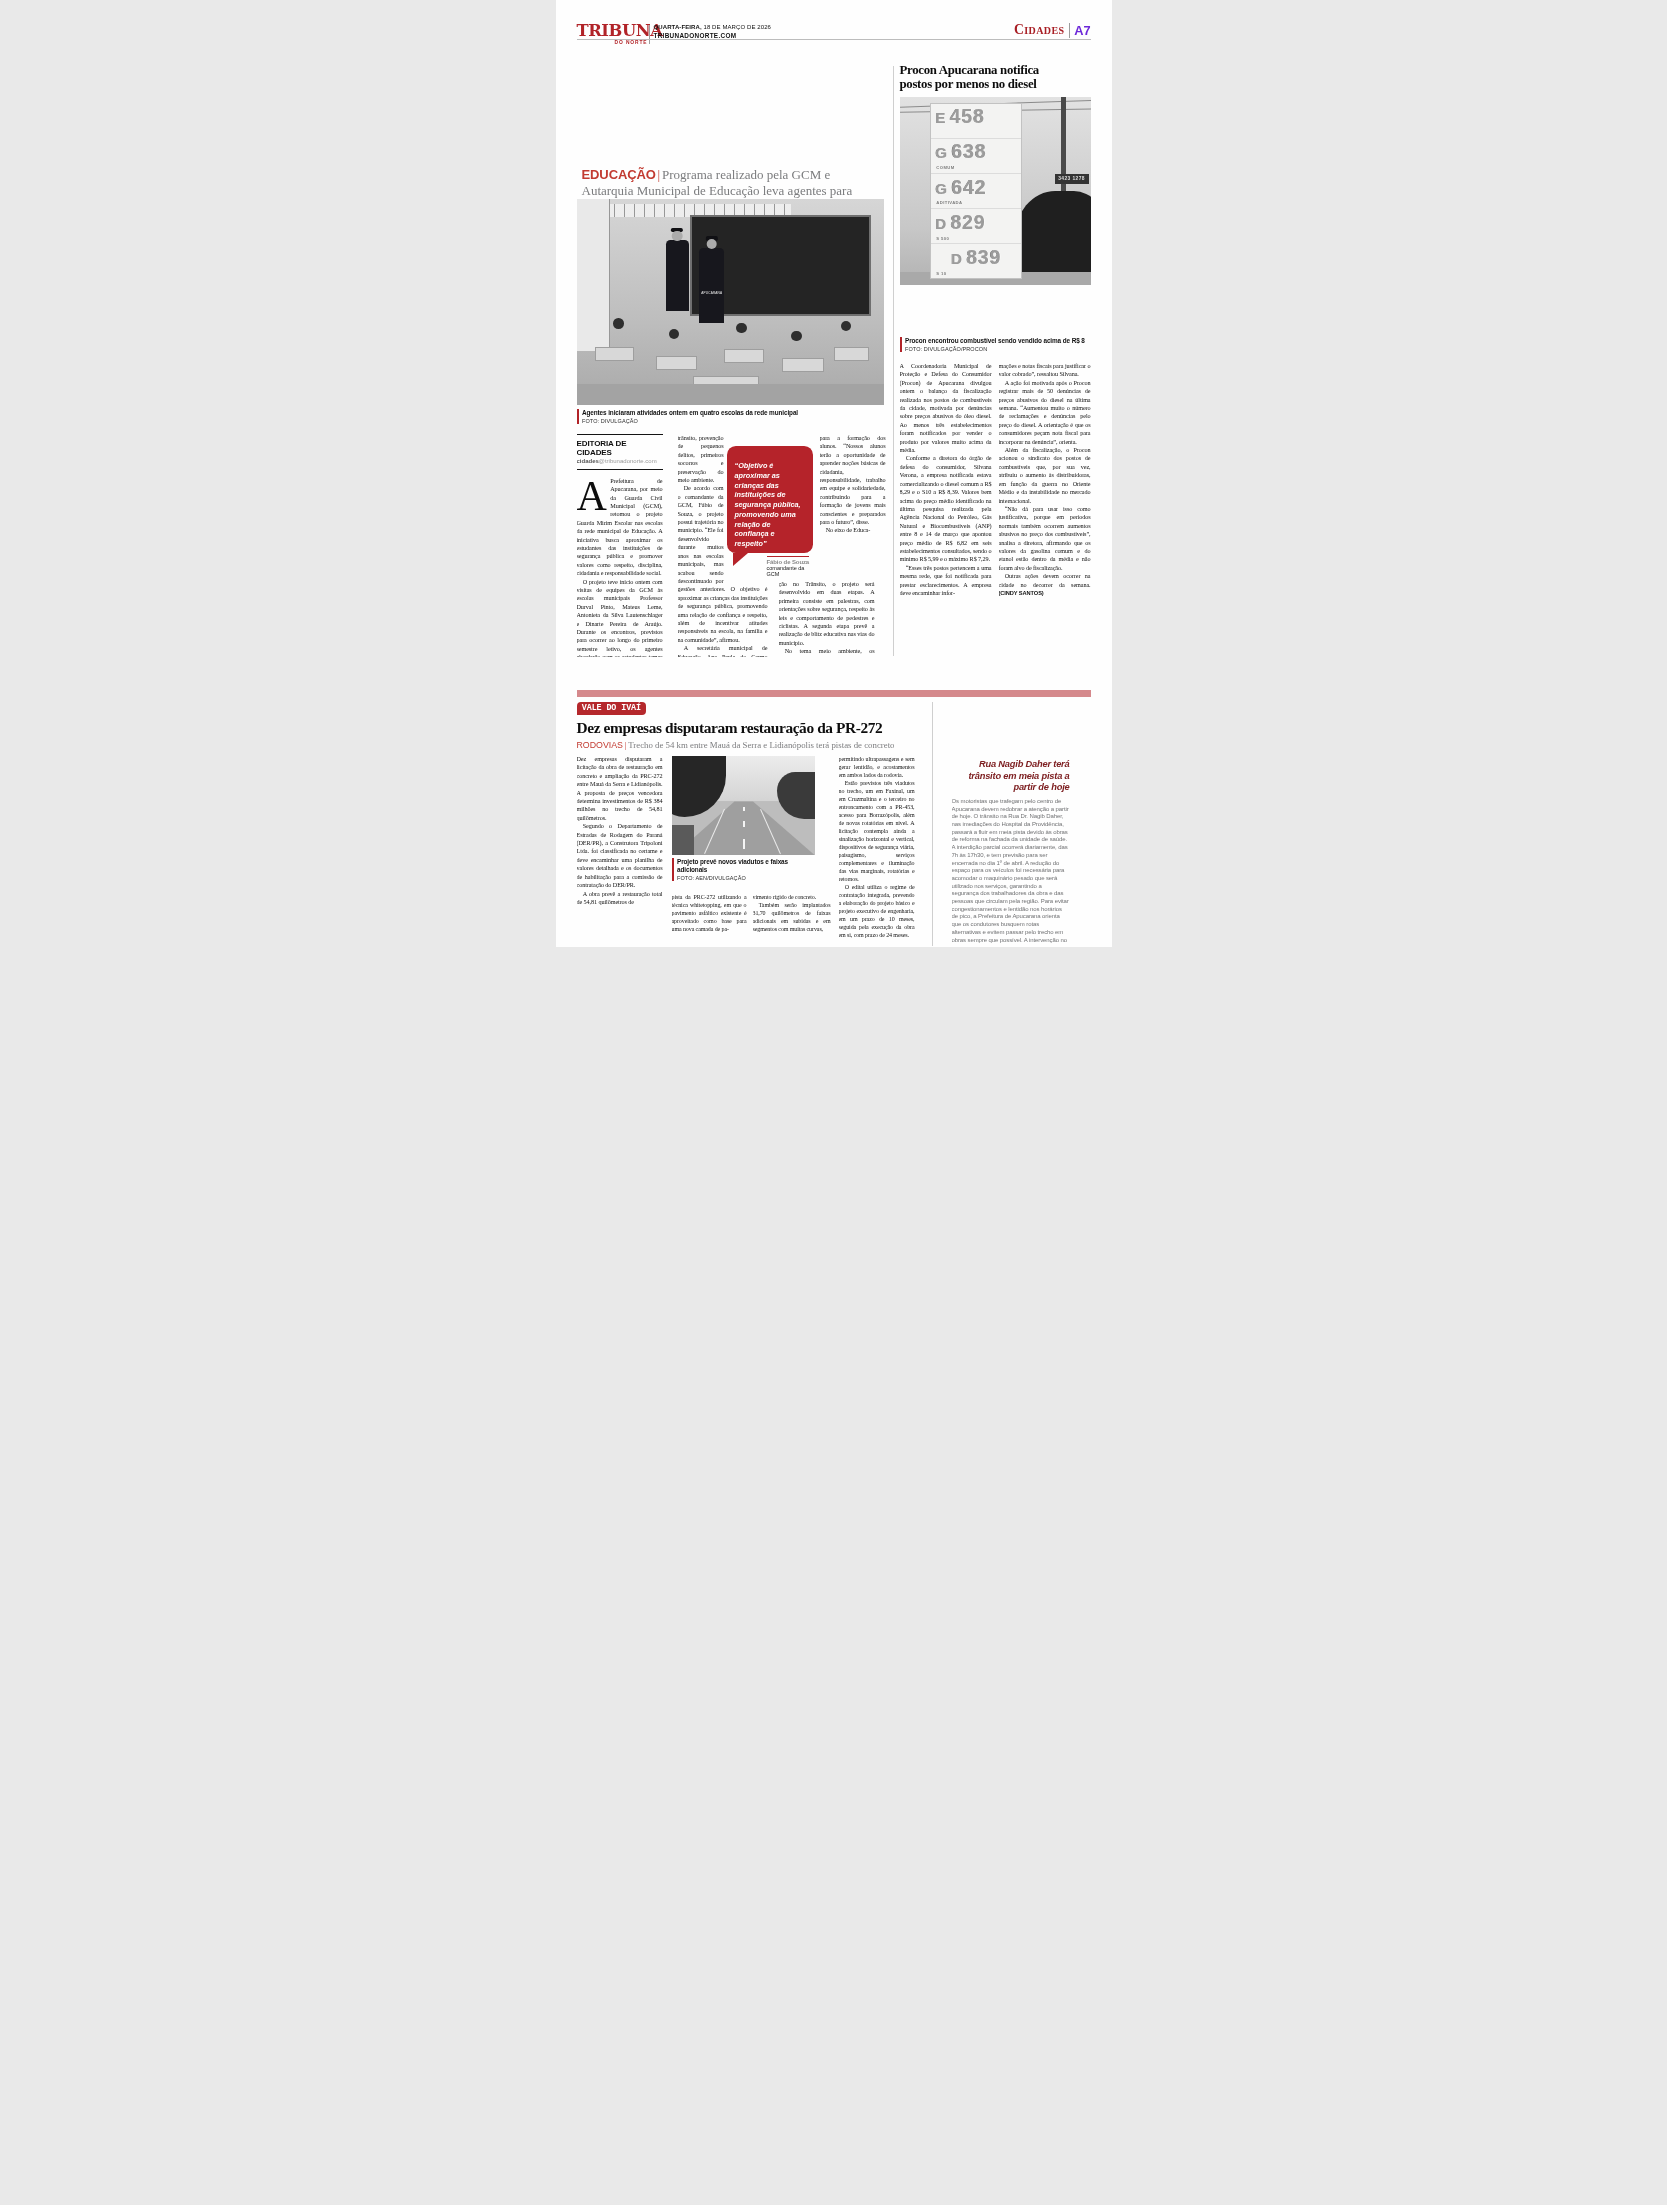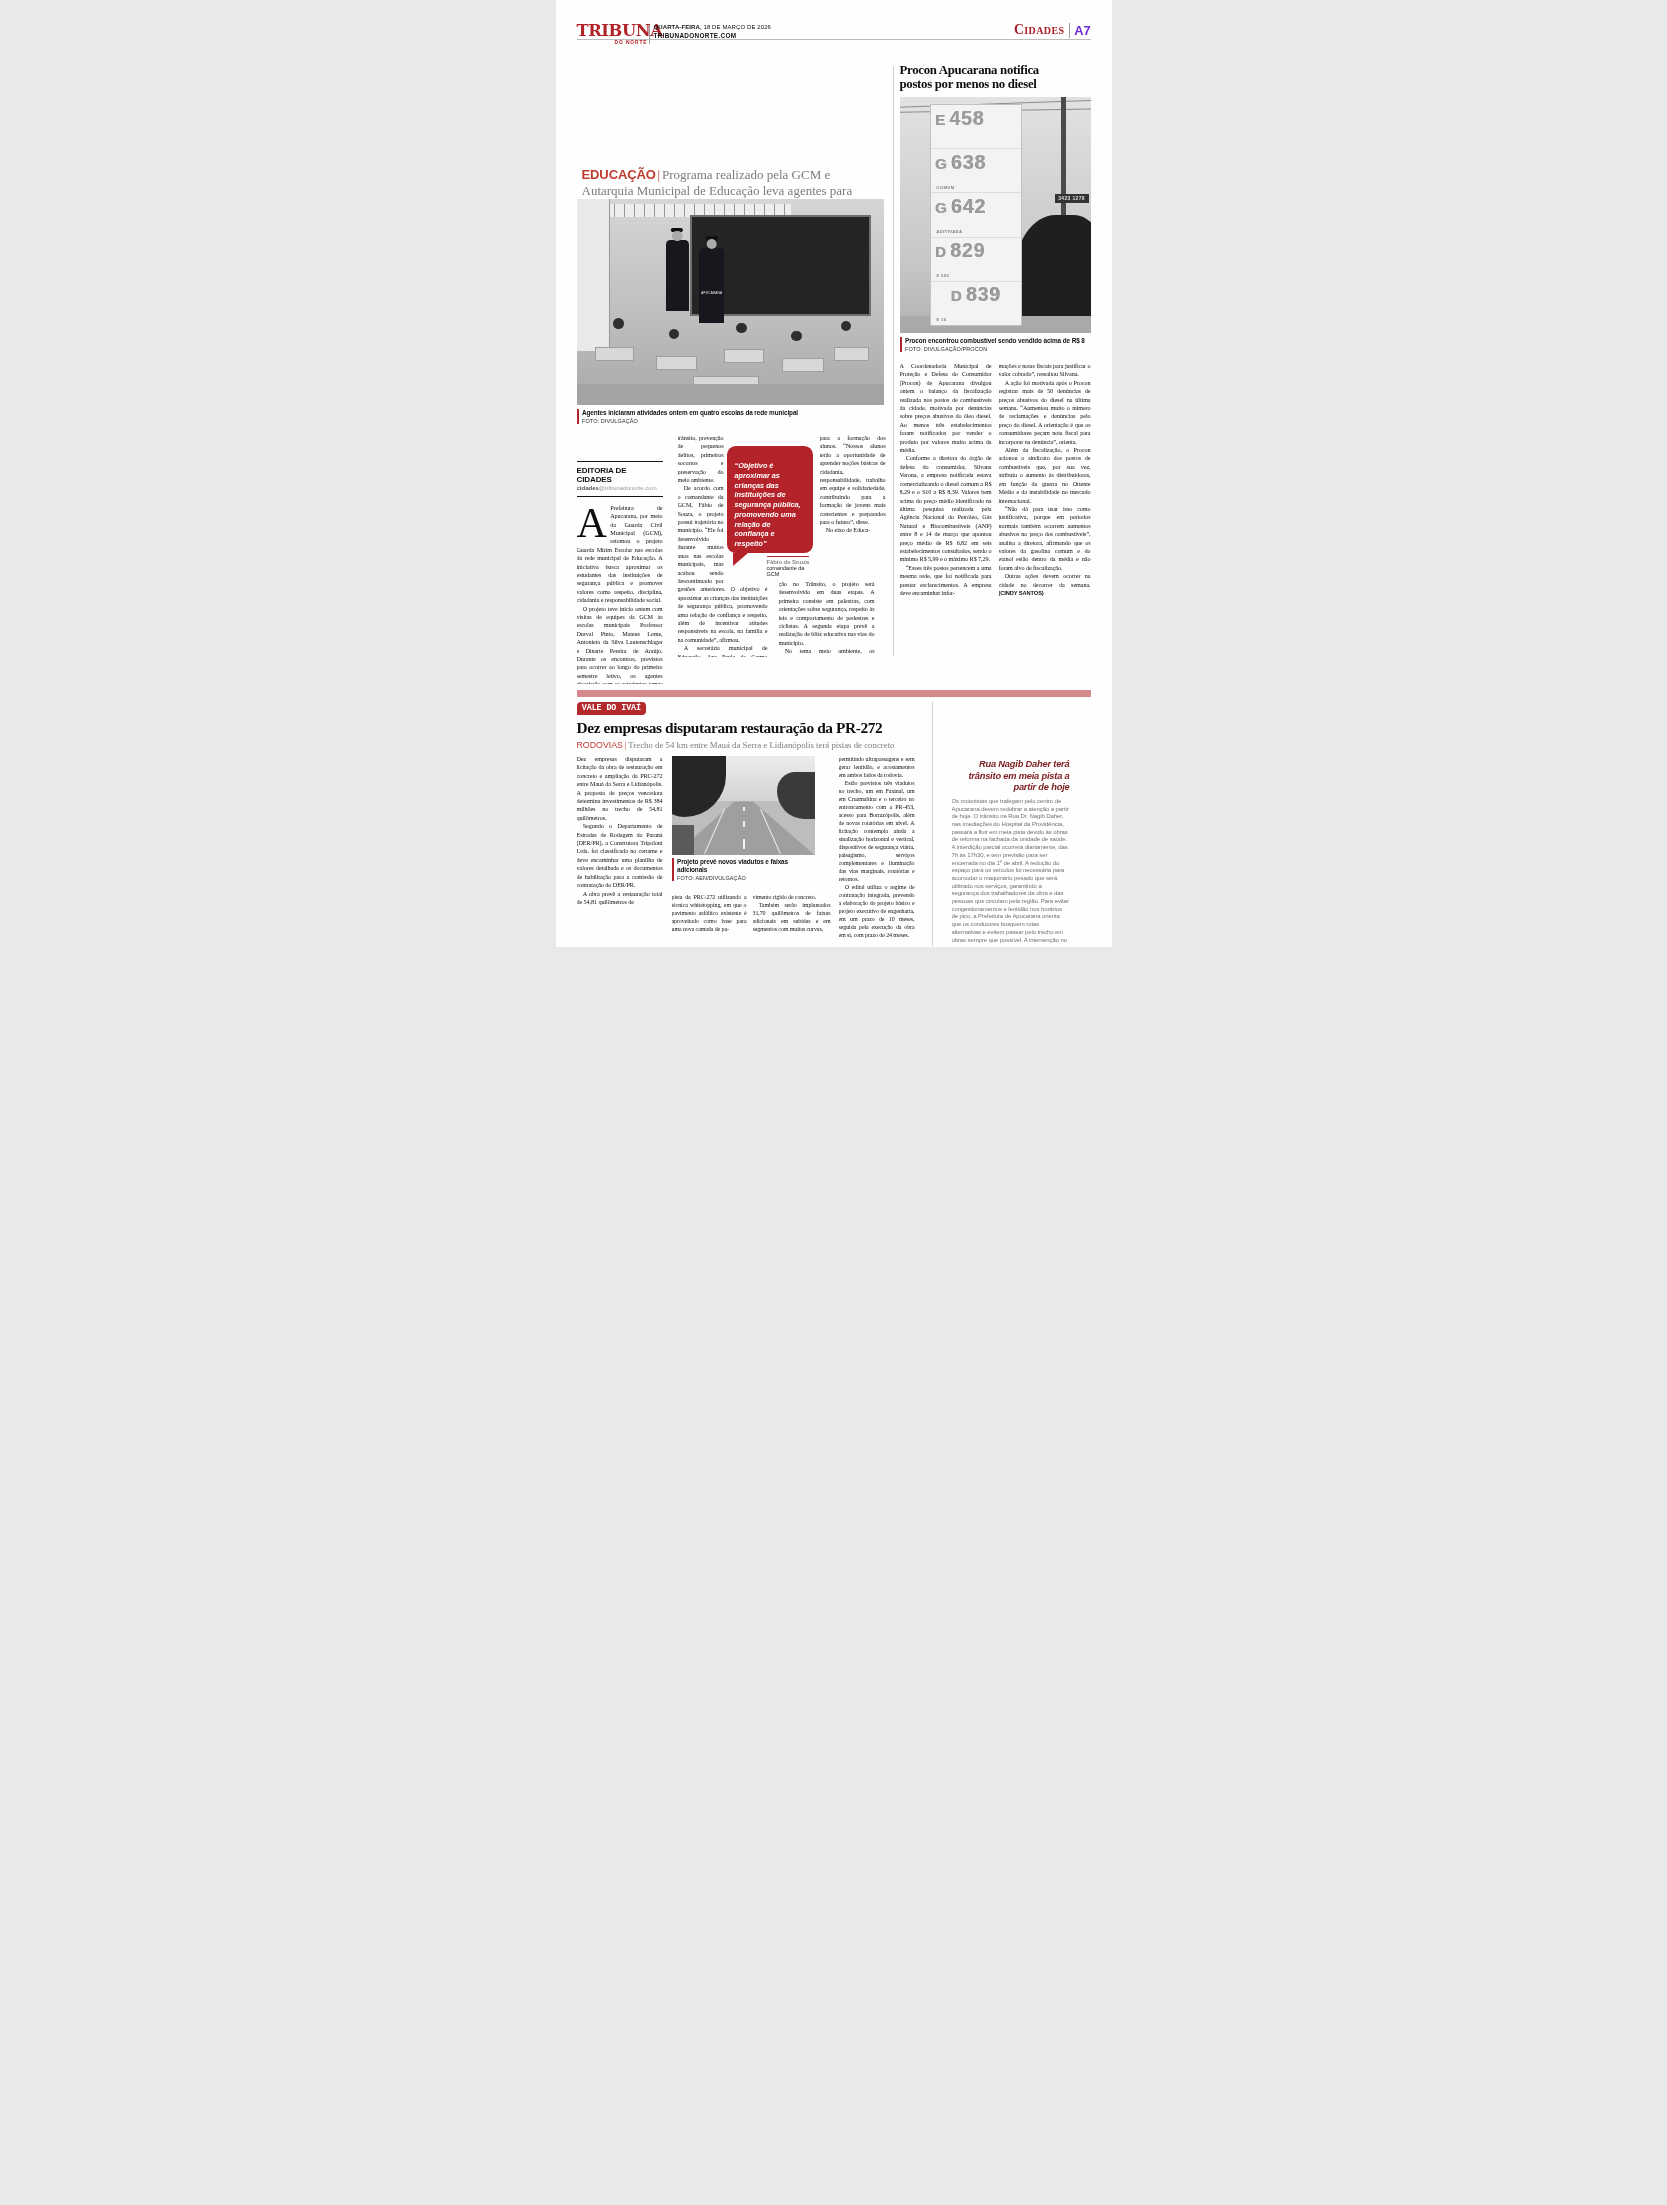--- a/index.html
+++ b/index.html
@@ -44,21 +44,21 @@
   .pc-officer .head { position:absolute; top:-9.7px; left:50%; transform:translateX(-50%); width:10.6px; height:10.6px; border-radius:50%; background:#ababab; }
   .pc-officer .cap { position:absolute; top:-12.3px; left:50%; transform:translateX(-50%); width:12.3px; height:4.4px; border-radius:1.8px; background:#101014; }
   .pc-officer .vest { position:absolute; bottom:38%; left:50%; transform:translateX(-50%); color:#f2f2f2; font-family:"Liberation Sans",sans-serif; font-size:3.1px; letter-spacing:0.2px; }
   .pc-head { position:absolute; width:10.6px; height:10.6px; border-radius:50%; background:#2e2e2e; }
   .pc-desk { position:absolute; background:#d8d8d8; border:0.9px solid #9e9e9e; }
   .pc-floor { position:absolute; bottom:0; width:100%; height:10%; background:#a3a3a3; }
   .main-caption { position:absolute; left:21px; top:409px; width:247px; }
 
   .main-body { position:absolute; left:21px; top:434px; width:309px; height:223px; }
   .col { position:absolute; overflow:hidden; }
-  .col-a { left:0; top:0; width:86px; height:223px;margin-top:27px; }
+  .col-a { left:0; top:0; width:86px; height:223px; }
   .editoria { border-top:0.9px solid #141414; border-bottom:0.9px solid #141414; padding:4px 0 4.4px; margin-bottom:7px; font-family:"Liberation Sans", sans-serif; }
   .editoria .ed-title { font-size:8px; font-weight:900; letter-spacing:-0.1px; color:#0f0f0f; }
   .editoria .ed-mail { font-size:6px; margin-top:1.3px; color:#9a9a9a; }
   .editoria .ed-mail b { color:#555; }
   .dropcap { float:left; font-family:"Liberation Serif", serif; font-size:42px; line-height:34px; padding:2.6px 3.5px 0 0; font-weight:400; color:#0d0d0d; }
   .col-b { left:101px; top:0; width:90px; height:223px; }
   .intrude { float:right; width:44px; height:144px; }
   .quote-box { position:absolute; left:150px; top:12.3px; width:86px; height:107px; background:#b5232a; border-radius:8.8px; color:#fff; padding:15px 7px 4.4px 8px; font-family:"Liberation Sans", sans-serif; font-style:italic; font-weight:700; font-size:7.3px; line-height:9.7px; }
   .quote-box:after { content:""; position:absolute; left:6.2px; bottom:-12.3px; width:0; height:0; border-top:13.2px solid #b5232a; border-right:15px solid transparent; }
   .quote-attr { position:absolute; left:190px; top:122px; width:49px; font-family:"Liberation Sans", sans-serif; }
@@ -66,21 +66,21 @@
   .quote-attr .name { font-size:6px; font-weight:800; color:#8a8a8a; letter-spacing:-0.1px; }
   .quote-attr .role { font-size:5.5px; color:#1a1a1a; }
   .col-d { left:243px; top:0; width:66px; height:132px; }
   .col-cwide { left:202px; top:146px; width:96px; height:78px; }
 
   .divider-v { position:absolute; background:#cfcfcf; width:0.4px; }
   .div-main { left:337px; top:66px; height:590px; }
 
   
   .fuel-head { position:absolute; left:344px; top:63px; width:194px; font-family:"Liberation Serif", serif; font-weight:700; font-size:12.8px; line-height:1.1; letter-spacing:-0.3px; color:#0d0d0d; }
-  .photo-fuel { position:absolute; left:344px; top:97px; width:191px; height:236px; background:linear-gradient(#e2e2e2,#c7c7c7 70%,#b2b2b2); overflow:hidden; }
+  .photo-fuel { position:absolute; left:344px; top:97px; width:191px; height:188px; background:linear-gradient(#e2e2e2,#c7c7c7 70%,#b2b2b2); overflow:hidden; }
   .pf-wire { position:absolute; height:0.9px; background:#8b8b8b; width:120%; left:-5%; }
   .pf-pole { position:absolute; right:13%; top:0; width:4.4px; height:100%; background:#4a4a4a; }
   .pf-bush { position:absolute; right:-8%; bottom:-8%; width:48%; height:58%; background:#1f1f1f; border-radius:45% 35% 0 0; }
   .pf-road { position:absolute; bottom:0; width:100%; height:7%; background:#a9a9a9; }
   .pf-panel { position:absolute; left:16%; top:3%; width:48%; height:94%; background:#f3f3f2; border:0.9px solid #c2c2c2; display:flex; flex-direction:column; }
   .pf-row { flex:1; border-bottom:0.9px solid #dcdcdc; position:relative; padding:2.6px 3.5px 0 4.4px; font-family:"Liberation Sans", sans-serif; }
   .pf-big { font-weight:800; font-size:19.4px; letter-spacing:0.9px; color:#9b9b9b; text-shadow:0.4px 0.4px 0 #fff, -0.4px -0.4px 0 #6f6f6f; line-height:1.1; }
   .pf-big .ltr { font-size:15px; padding-right:3.5px; }
   .pf-label { position:absolute; left:5.3px; bottom:2.6px; font-size:4.2px; font-weight:700; color:#7d7d7d; letter-spacing:0.4px; }
   .pf-phone { position:absolute; right:1%; top:41%; width:34px; height:9.7px; background:#343434; color:#dedede; font-family:"Liberation Sans",sans-serif; font-size:4.9px; font-weight:700; display:flex; align-items:center; justify-content:center; letter-spacing:0.4px; }

